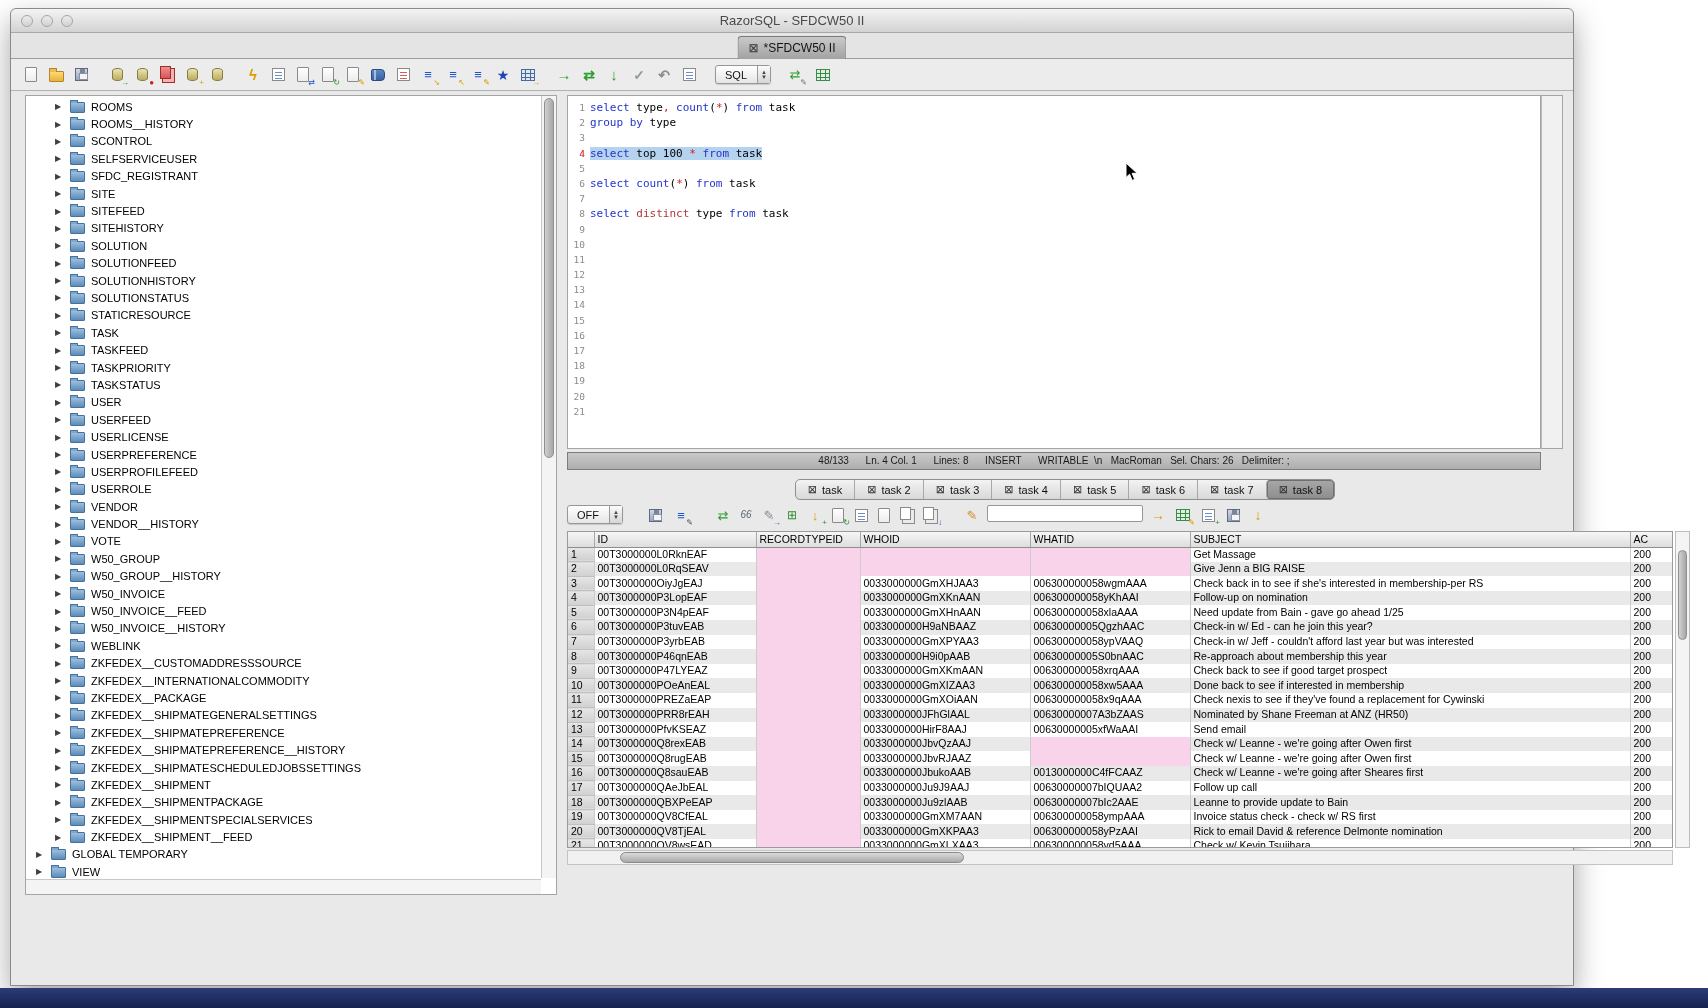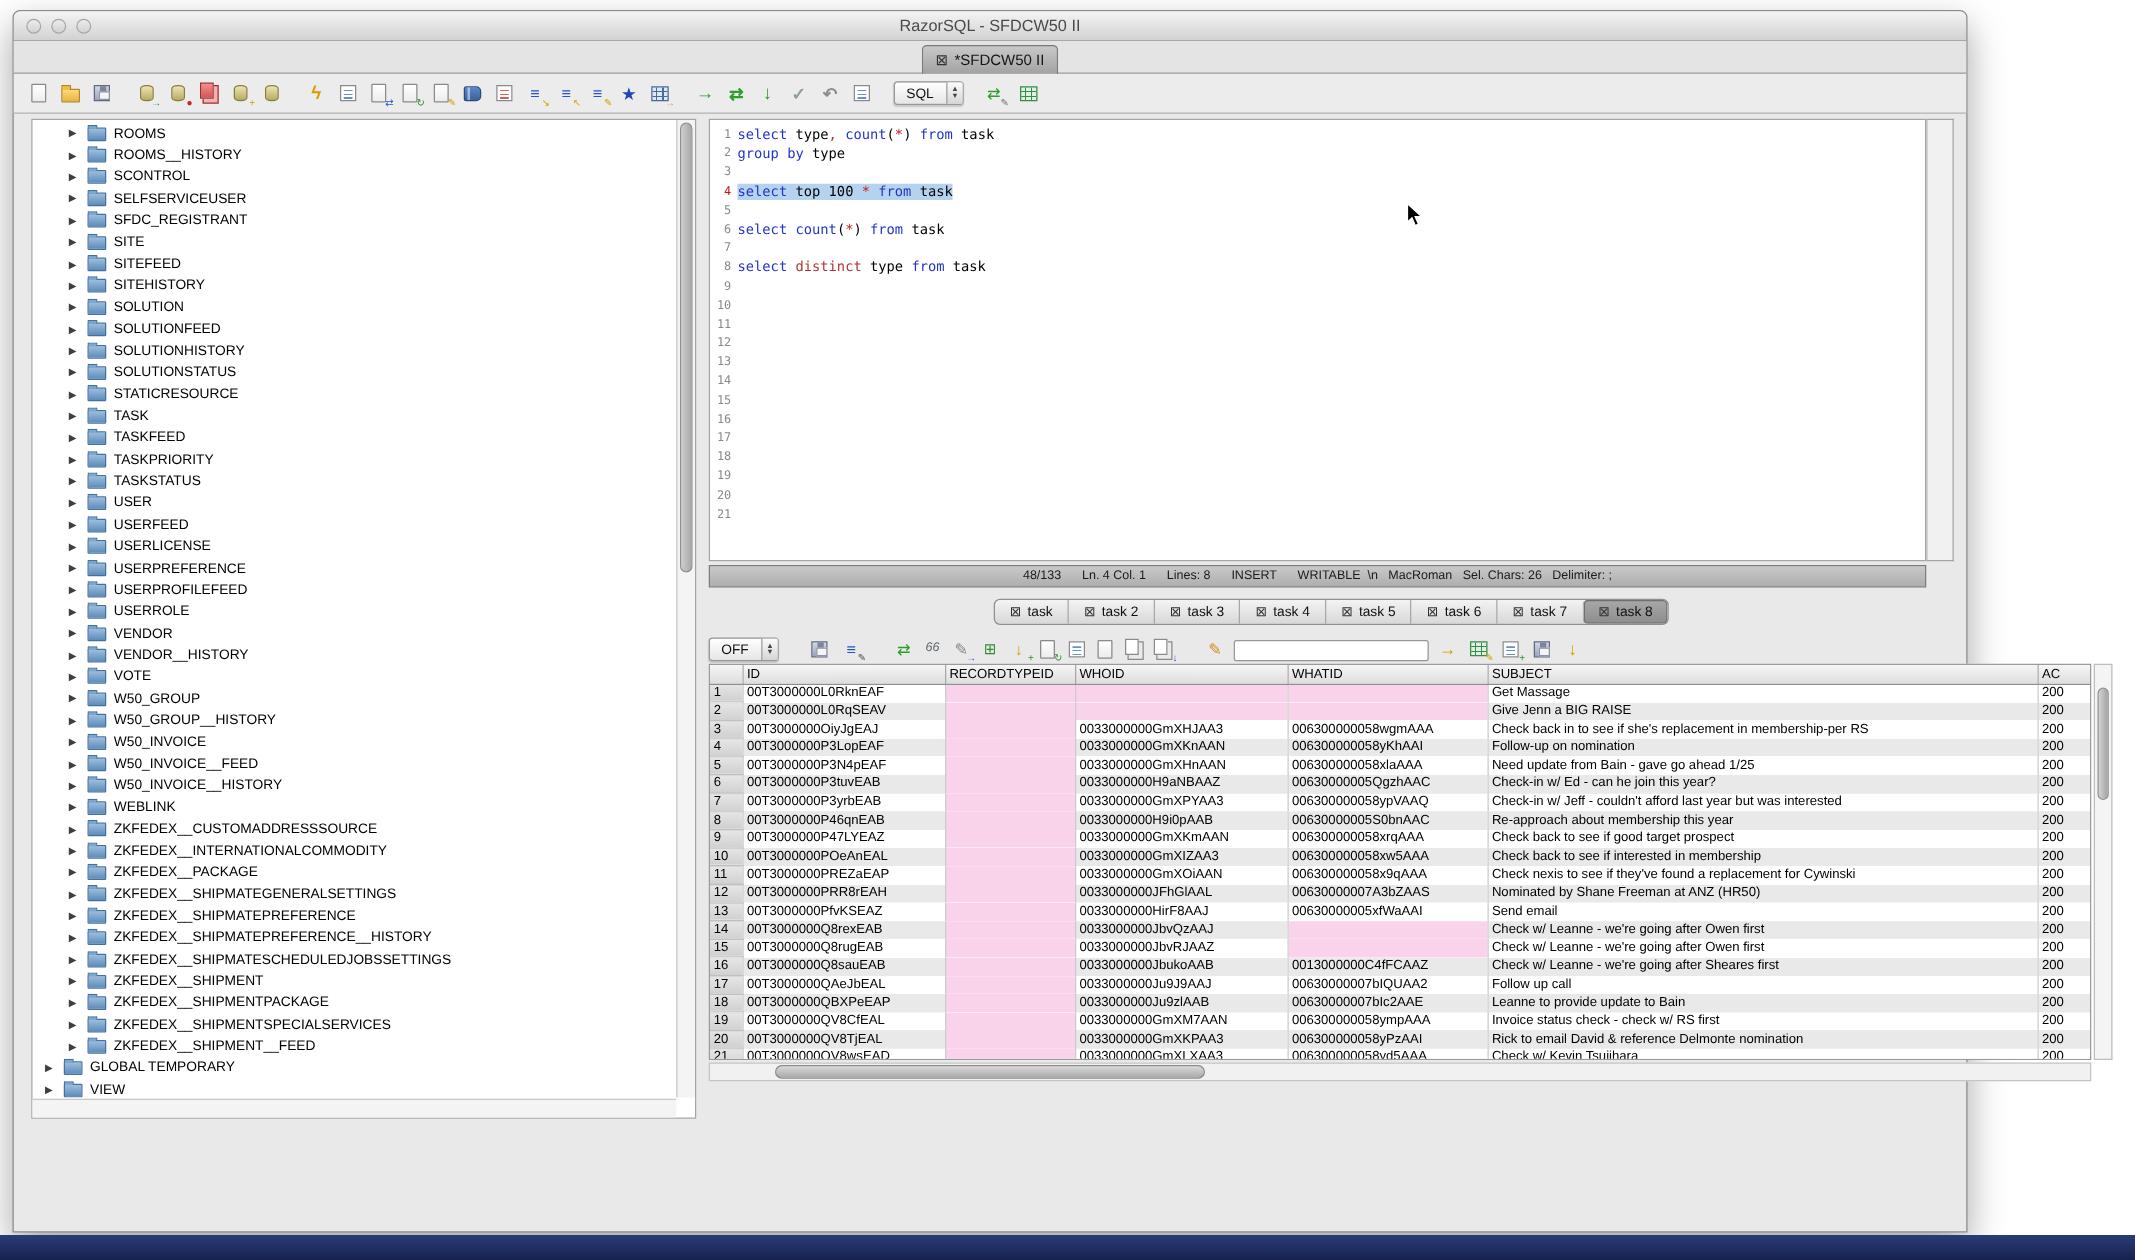--- a/index.html
+++ b/index.html
@@ -96,21 +96,21 @@
                    background:linear-gradient(#c9c9c9,#aeaeae); border:1px solid #7d7d7d;
                    font-size:10px; color:#1a1a1a; text-align:center; line-height:16px; white-space:pre; overflow:hidden; }
 
   .rtabs { position:absolute; top:384px; left:0; right:0; height:21px; display:flex; justify-content:center; }
   .rtabs-inner { display:flex; border:1px solid #8f8f8f; border-radius:5px; overflow:hidden; background:linear-gradient(#f3f3f3,#d8d8d8); height:21px; }
   .rtab { display:flex; align-items:center; gap:5px; padding:0 12px; font-size:11px; color:#111; border-left:1px solid #a8a8a8; }
   .rtab:first-child { border-left:none; }
   .rtab .xbox { font-size:11px; color:#333; }
   .rtab.sel { background:linear-gradient(#a8a8a8,#8d8d8d); border-radius:4px; box-shadow:inset 0 0 0 1px #6f6f6f; }
 
-  .results-toolbar { position:absolute; top:410px; left:0; right:0; height:24px; display:flex; align-items:flex-end; gap:5px; }
+  .results-toolbar { position:absolute; top:410px; left:0; right:0; height:24px; display:flex; align-items:flex-start; gap:5px; }
   .rt-gap { width:12px; }
   .search-box { width:156px; height:17px; background:#fff; border:1px solid #979797; border-radius:2px; font-size:11px; padding:0 4px; font-family:"Liberation Sans",sans-serif; }
 
   .gridwrap { position:absolute; left:0; top:436px; width:1106px; height:317px; border:1px solid #9a9a9a; background:#fff; overflow:hidden; }
   table.grid { border-collapse:collapse; table-layout:fixed; width:1106px; }
   col.c0{width:26px;} col.c1{width:162px;} col.c2{width:104px;} col.c3{width:170px;} col.c4{width:160px;} col.c5{width:440px;} col.c6{width:44px;}
   table.grid th { background:linear-gradient(#f6f6f6,#dddddd); border-right:1px solid #a8a8a8; border-bottom:1px solid #8f8f8f;
                   font-weight:normal; font-size:10.5px; text-align:left; height:15px; padding:0 3px; overflow:hidden; white-space:nowrap; color:#000;margin-top:48px; }
   table.grid td { height:13.7px; line-height:13.6px; font-size:10.5px; padding:0 3px; border-right:1px solid #cccccc;
                   overflow:hidden; white-space:nowrap; color:#000; }
@@ -757,21 +757,21 @@
                 <td class="nullcell"></td>
                 <td>Give Jenn a BIG RAISE</td>
                 <td>200</td>
               </tr>
               <tr class="odd">
                 <td class="rn">3</td>
                 <td>00T3000000OiyJgEAJ</td>
                 <td class="nullcell"></td>
                 <td>0033000000GmXHJAA3</td>
                 <td>006300000058wgmAAA</td>
-                <td>Check back in to see if she's replacement in membership-per RS</td>
+                <td>Check back in to see if she's interested in membership-per RS</td>
                 <td>200</td>
               </tr>
               <tr class="even">
                 <td class="rn">4</td>
                 <td>00T3000000P3LopEAF</td>
                 <td class="nullcell"></td>
                 <td>0033000000GmXKnAAN</td>
                 <td>006300000058yKhAAI</td>
                 <td>Follow-up on nomination</td>
                 <td>200</td>
@@ -820,21 +820,21 @@
                 <td>006300000058xrqAAA</td>
                 <td>Check back to see if good target prospect</td>
                 <td>200</td>
               </tr>
               <tr class="even">
                 <td class="rn">10</td>
                 <td>00T3000000POeAnEAL</td>
                 <td class="nullcell"></td>
                 <td>0033000000GmXIZAA3</td>
                 <td>006300000058xw5AAA</td>
-                <td>Check back to see if interested in membership</td>
+                <td>Done back to see if interested in membership</td>
                 <td>200</td>
               </tr>
               <tr class="odd">
                 <td class="rn">11</td>
                 <td>00T3000000PREZaEAP</td>
                 <td class="nullcell"></td>
                 <td>0033000000GmXOiAAN</td>
                 <td>006300000058x9qAAA</td>
                 <td>Check nexis to see if they've found a replacement for Cywinski</td>
                 <td>200</td>

